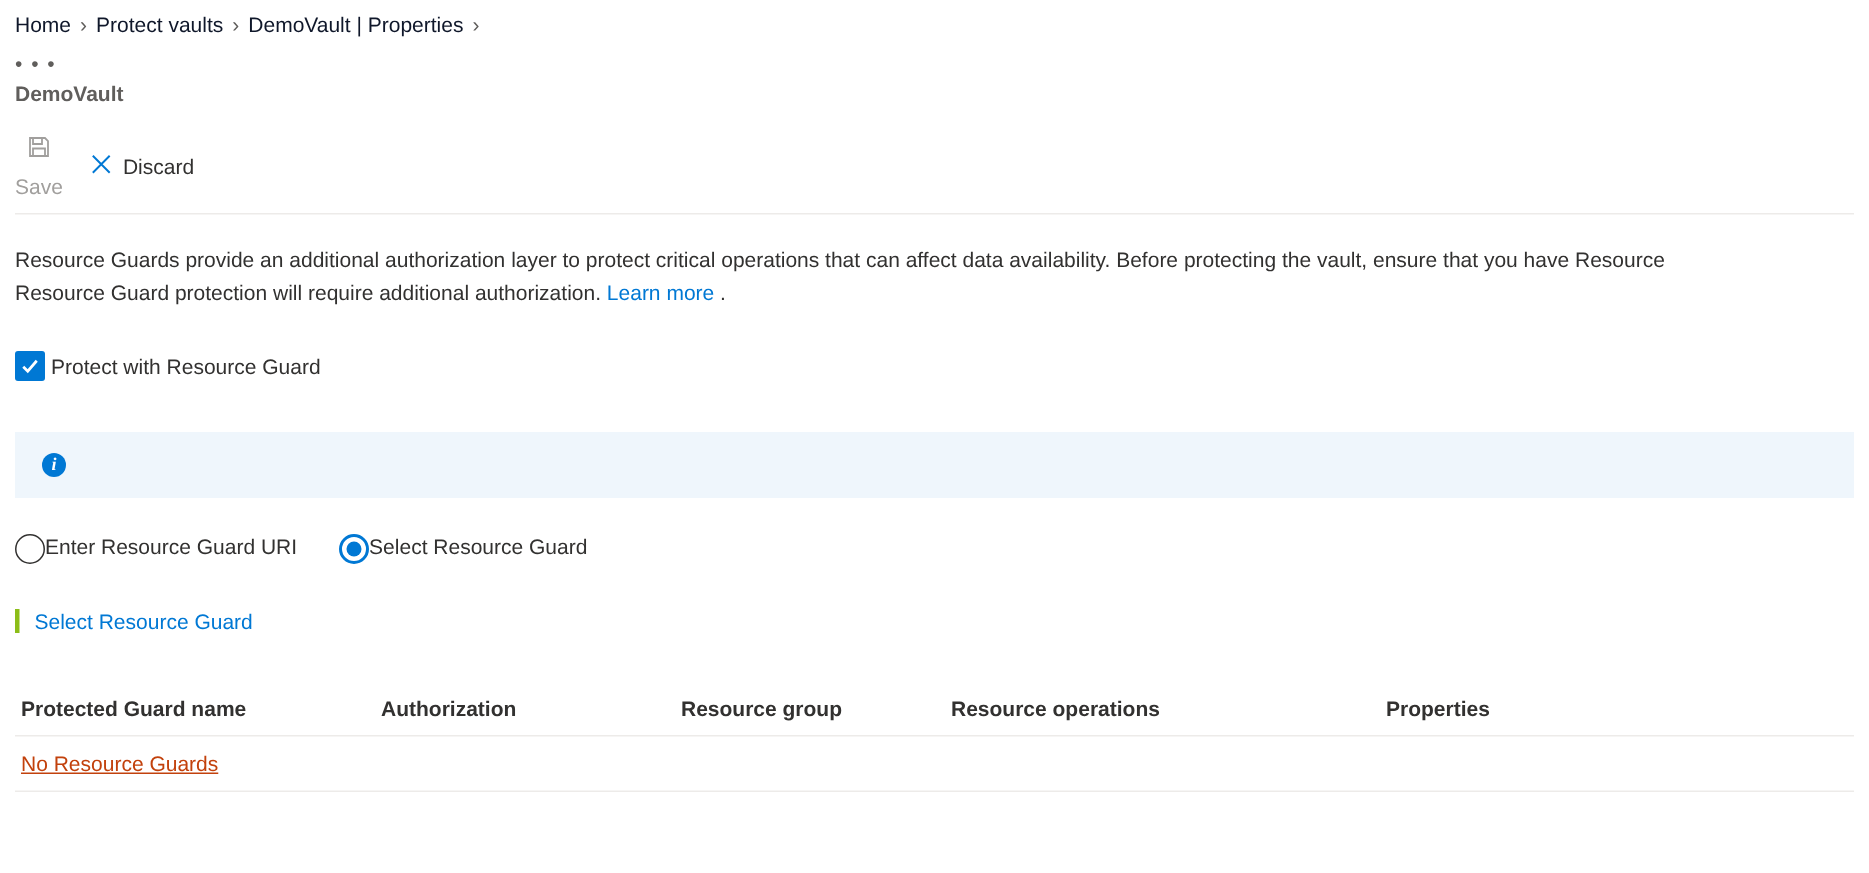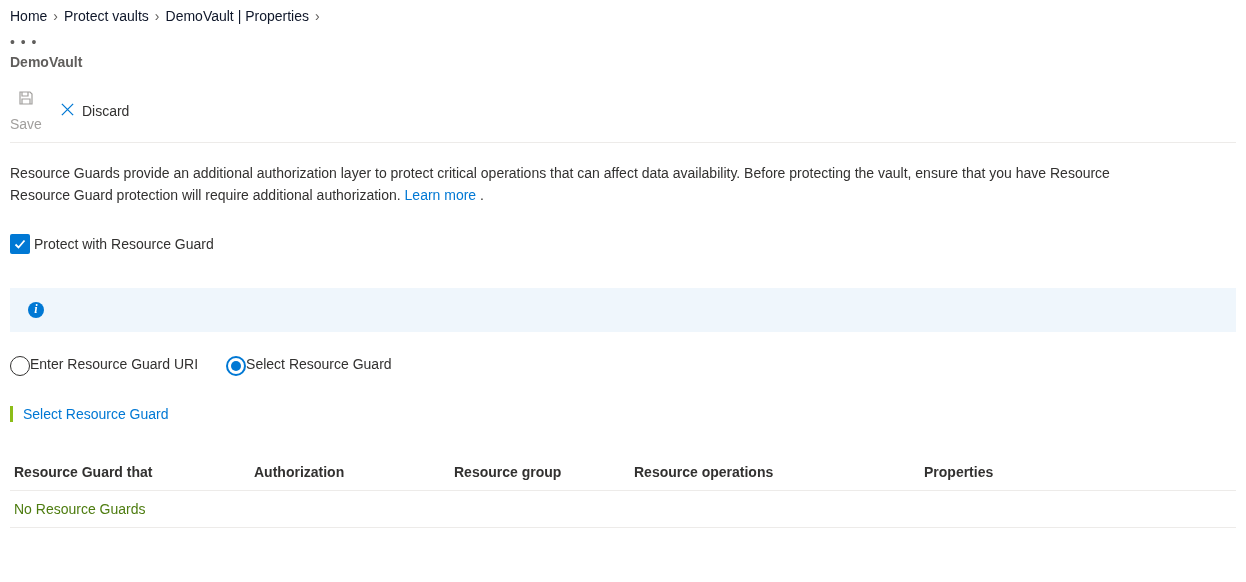--- a/index.html
+++ b/index.html
@@ -94,22 +94,23 @@
       text-align: left;
       font-weight: 600;
       padding: 10px 20px 10px 4px;
       border-bottom: 1px solid #edebe9;
       font-size: 14px;
     }
     .table td {
       text-align: left;
       padding: 10px 20px 10px 4px;
       border-bottom: 1px solid #edebe9;
-      color: #4d7c0f;
-      font-size: 14px;
+      color: #c2410c;
+      font-size: 14px;
+      text-decoration: underline;
     }
     .col-name { width: 240px; }
     .col-sub { width: 200px; }
     .col-rg { width: 180px; }
     .col-po { width: 290px; }
   </style>
 </head>
 <body>
 
 <div class="breadcrumb">
@@ -176,21 +177,21 @@
   </div>
 </div>
 
 <div class="select-link-wrap">
   <span class="select-link">Select Resource Guard</span>
 </div>
 
 <table class="table">
   <thead>
     <tr>
-      <th class="col-name">Resource Guard that</th>
+      <th class="col-name">Protected Guard name</th>
       <th class="col-sub">Authorization</th>
       <th class="col-rg">Resource group</th>
       <th class="col-po">Resource operations</th>
       <th>Properties</th>
     </tr>
   </thead>
   <tbody>
     <tr>
       <td colspan="5">No Resource Guards</td>
     </tr>

